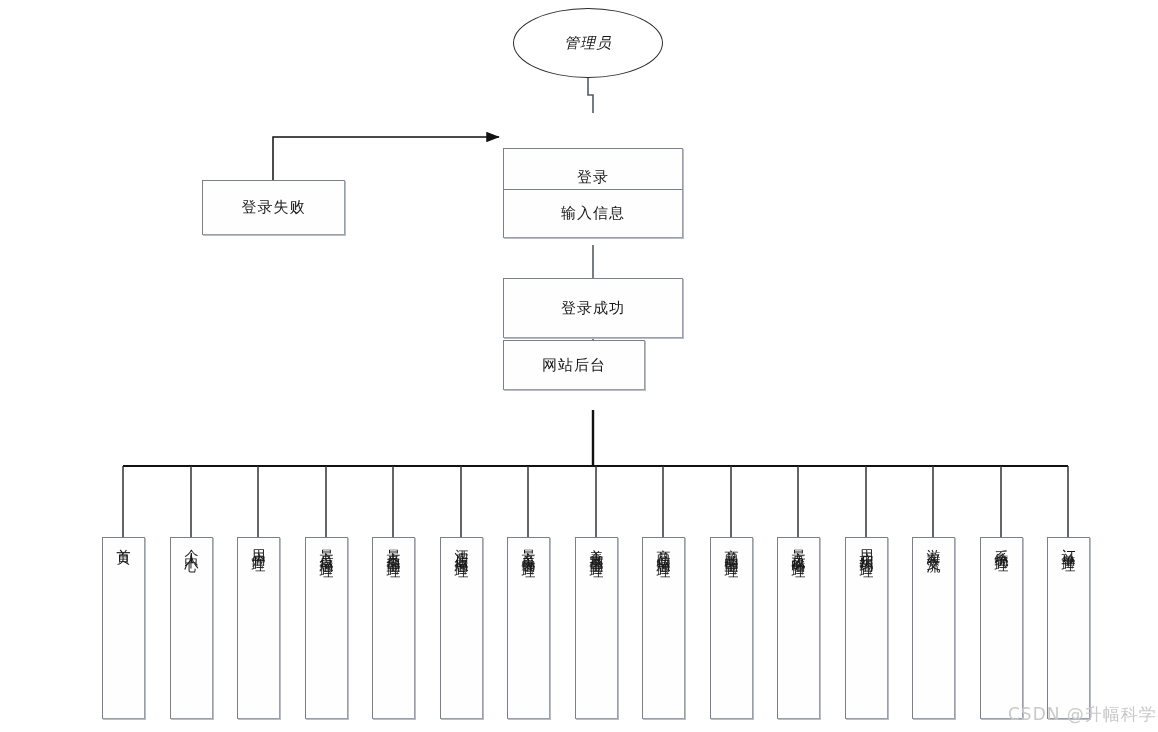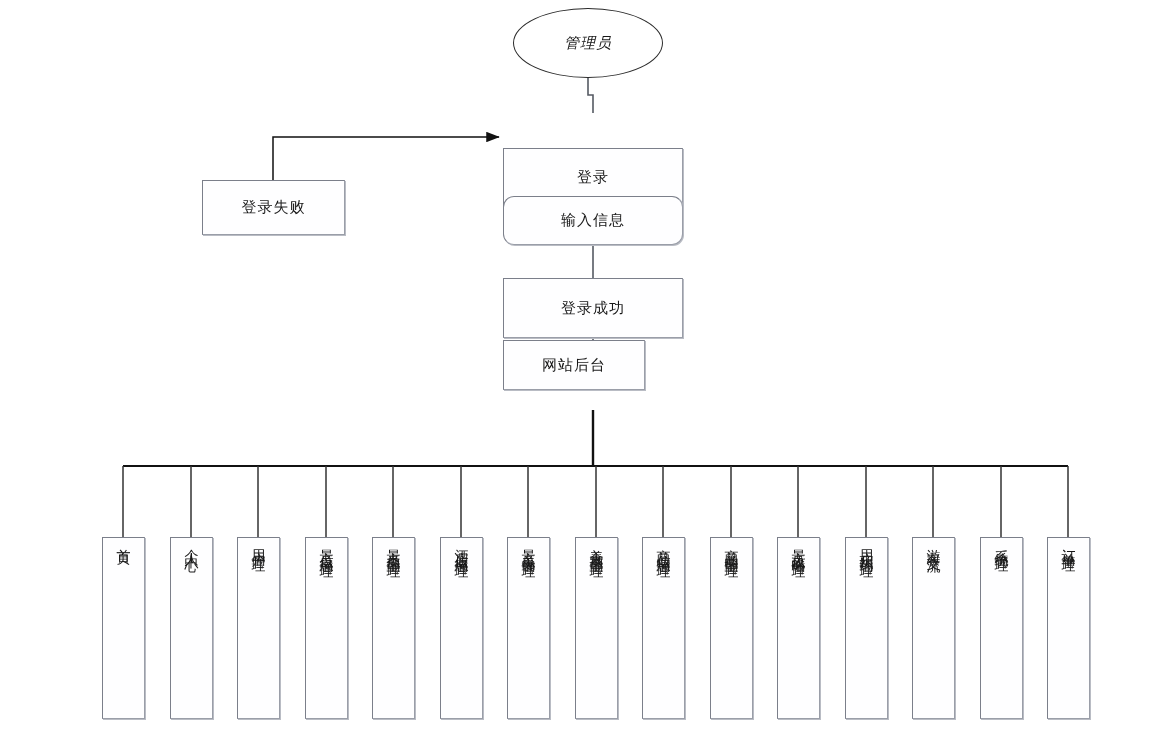--- a/index.html
+++ b/index.html
@@ -125,21 +125,21 @@
   </svg>
 
   <div class="node node-ellipse" style="left:513px; top:8px; width:150px; height:70px;font-style:italic;">
     <span class="node-label">管理员</span>
   </div>
 
   <div class="node node-rect" style="left:503px; top:128px; width:180px; height:59px;margin-top:20px;">
     <span class="node-label">登录</span>
   </div>
 
-  <div class="node node-rect" style="left:503px; top:196px; width:180px; height:49px;border-radius:11px;">
+  <div class="node node-rect" style="left:503px; top:189px; width:180px; height:49px;">
     <span class="node-label">输入信息</span>
   </div>
 
   <div class="node node-rect" style="left:503px; top:278px; width:180px; height:60px;">
     <span class="node-label">登录成功</span>
   </div>
 
   <div class="node node-rect" style="left:503px; top:340px; width:142px; height:50px;">
     <span class="node-label">网站后台</span>
   </div>
@@ -201,14 +201,15 @@
   </div>
 
   <div class="node node-rect leaf" style="left:980px; top:537px; width:43px; height:182px;">
     <span class="node-vertical">系统管理</span>
   </div>
 
   <div class="node node-rect leaf" style="left:1047px; top:537px; width:43px; height:182px;">
     <span class="node-vertical">订单管理</span>
   </div>
 
+  <div class="watermark" style="left:1008px; top:703px;">CSDN @升幅科学</div>
 
 </div>
 
 </body></html>

